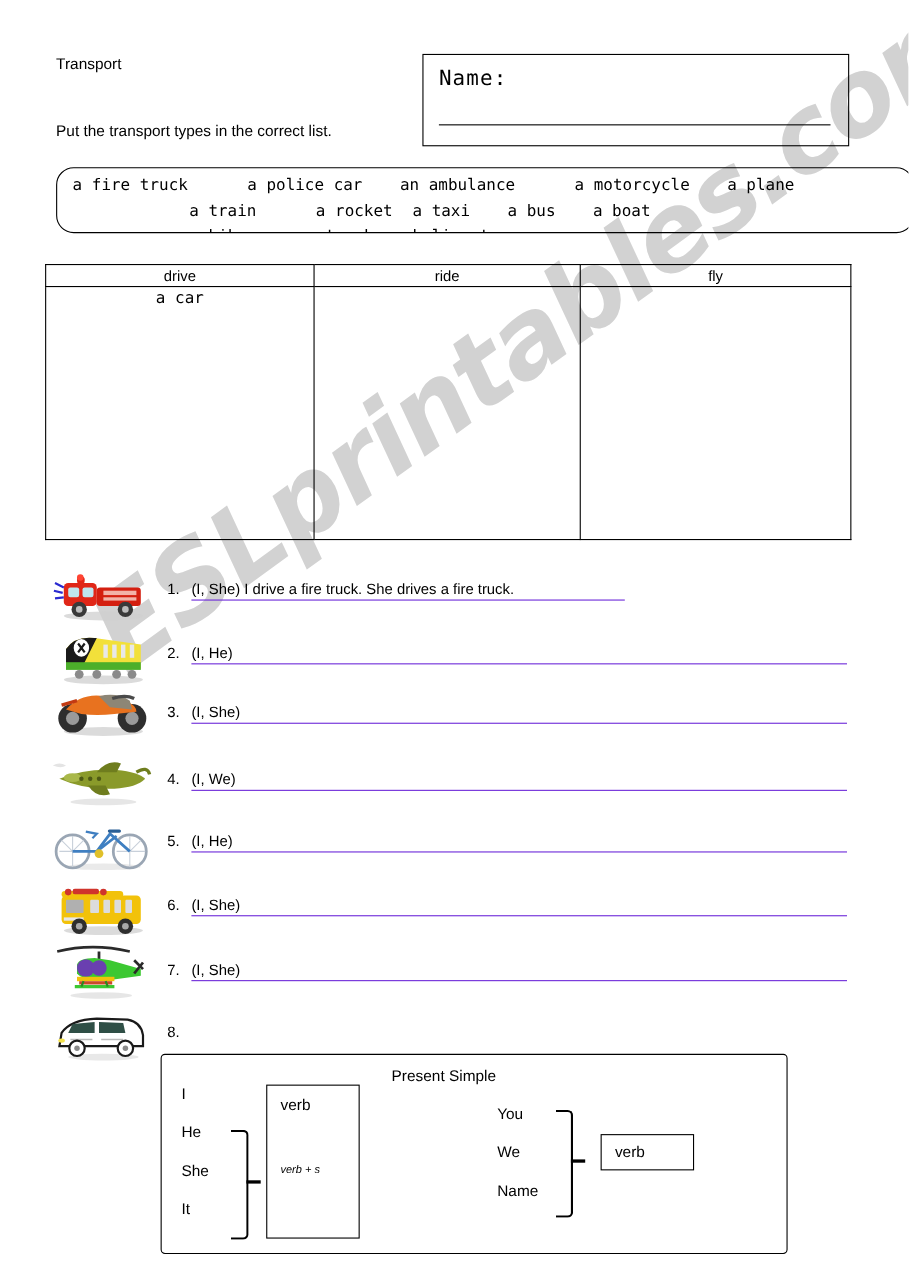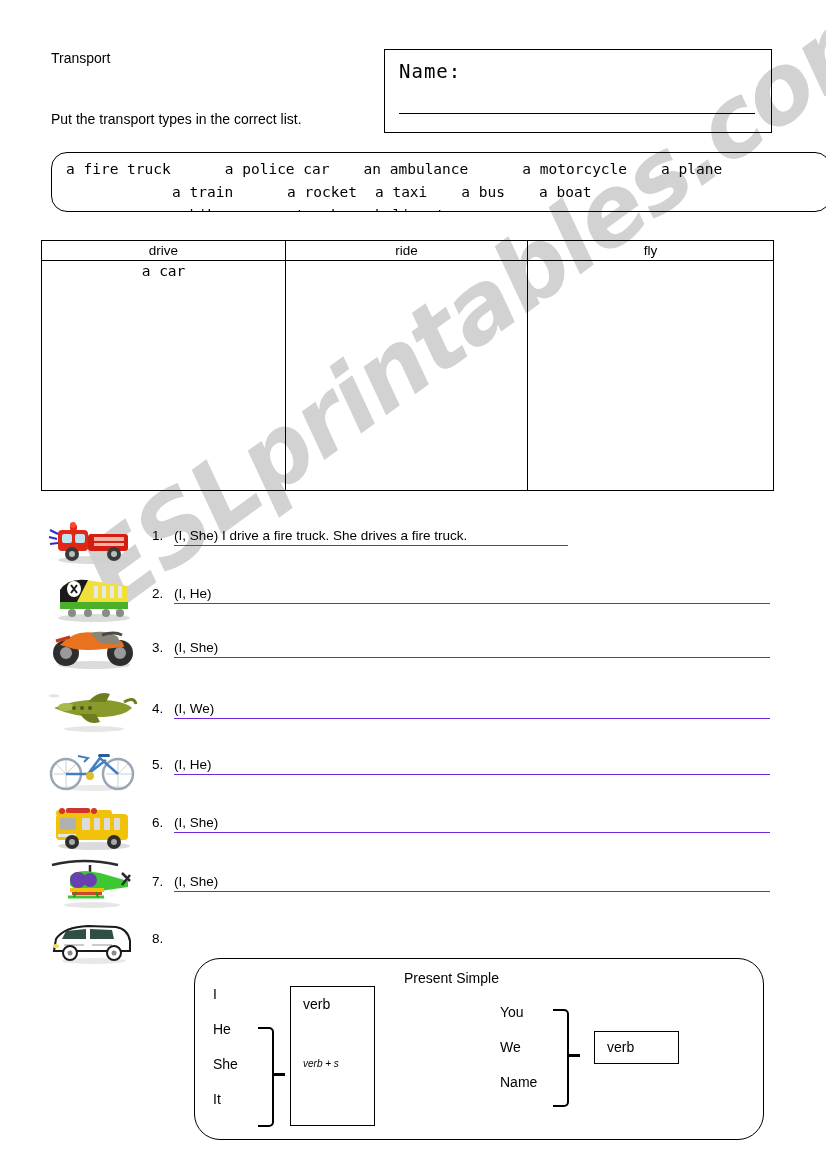--- a/index.html
+++ b/index.html
@@ -174,23 +174,22 @@
     line-height: 17px;
   }
 
   
   #grammar-box {
     left: 146px;
     top: 958px;
     width: 570px;
     height: 182px;
     border: 1px solid #000;
-    border-radius: 26px;
+    border-radius: 4px;
     box-sizing: border-box;
-    margin-left: 48px;
   }
   #grammar-title {
     position: absolute;
     left: 209px;
     top: 11px;
     font-size: 14px;
   }
   .pron {
     position: absolute;
     font-size: 14px;

